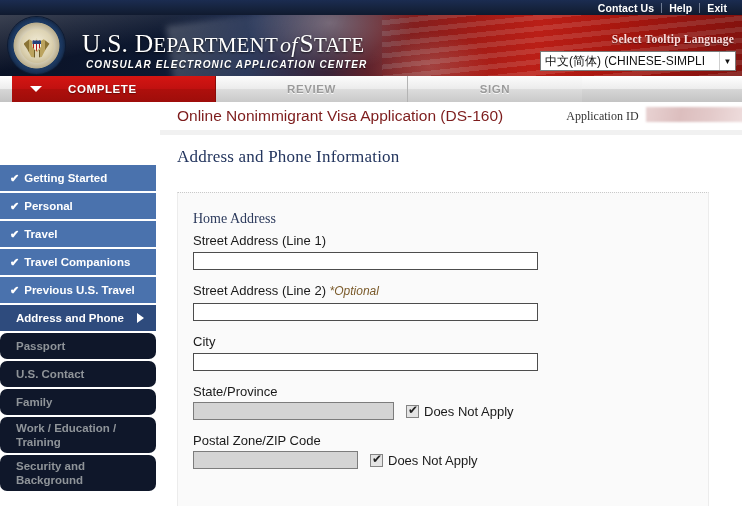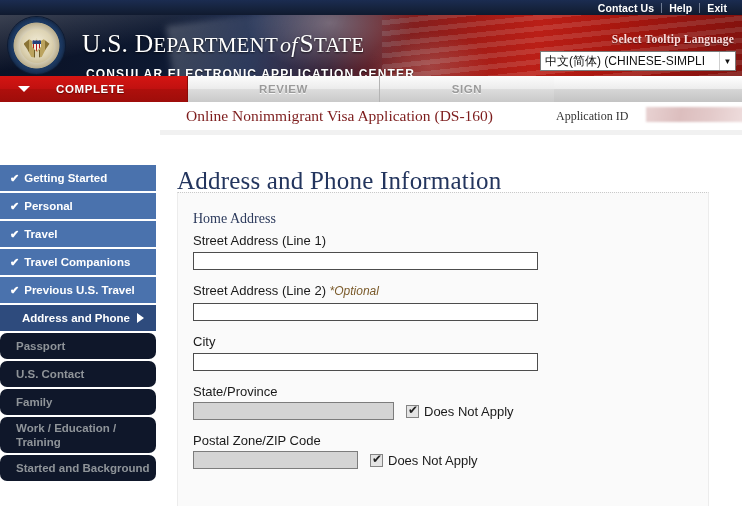--- a/index.html
+++ b/index.html
@@ -92,24 +92,25 @@
     position: absolute; left: 82px; top: 16px;
     font-family: "Liberation Serif", serif;
     color: #ffffff; font-size: 25.5px; line-height: 26px;
     letter-spacing: .2px;
     text-shadow: 0 1px 2px rgba(0,0,0,.7);
     white-space: nowrap;
   }
   .hdr-title .sc { font-size: 21px; }
   .hdr-title .of { font-style: italic; font-size: 22px; padding: 0 2px; }
   .hdr-sub {
-    position: absolute; left: 86px; top: 52px;
-    color: #ffffff; font-size: 12px; font-weight: bold;
+    position: absolute; left: 86px; top: 44px;
+    color: #ffffff; font-size: 10px; font-weight: bold;
     letter-spacing: 1.15px; white-space: nowrap;
     text-shadow: 0 1px 1px rgba(0,0,0,.7);
+    font-style: italic;
   }
 
   .lang-label {
     position: absolute; right: 8px; top: 18px;
     font-family: "Liberation Serif", serif;
     color: #fbdcdc; font-size: 11.5px; font-weight: bold;
     letter-spacing: .2px; white-space: nowrap;
     text-shadow: 0 1px 1px rgba(0,0,0,.45);
   }
   .lang-select {
@@ -149,71 +150,71 @@
     border-right: 1px solid #8a0b08;
     text-shadow: 0 1px 1px rgba(0,0,0,.4);
     justify-content: flex-start; padding-left: 56px;
   }
   .tab-caret {
     position: absolute; left: 18px; top: 50%; transform: translateY(-50%);
     width: 0; height: 0;
     border-left: 6px solid transparent; border-right: 6px solid transparent;
     border-top: 6px solid #ffffff;
   }
-  .t-complete { width: 188px; }
+  .t-complete { width: 204px; margin-left: 12px; }
   .t-photo    { width: 188px; }
   .t-review   { width: 192px; }
   .t-sign     { width: 174px; border-right: none; }
 
   
   .body-area { position: absolute; top: 102px; left: 0; width: 742px; height: 404px; background:#fff; }
 
   .titlebar {
     position: absolute; left: 160px; top: 0; width: 582px; height: 28px;
     display: flex; align-items: center;
   }
   .app-title {
-    font-family: Liberation Serif, serif;
+    font-family: Liberation Sans, sans-serif;
     font-size: 15.5px; color: #7d1c1c; white-space: nowrap;
-    margin-left: 26px;
+    margin-left: 17px;
   }
   .appid-label {
     font-family: "Liberation Serif", serif;
     font-size: 12px; color: #333; margin-left: 63px; white-space: nowrap;
   }
   .appid-redact {
     position: absolute; left: 486px; top: 5px; width: 100px; height: 15px;
     background: linear-gradient(100deg,#e8d2d2 0%, #dcbebe 35%, #e3caca 65%, #efdede 100%);
     filter: blur(1.2px);
   }
   .title-rule {
     position: absolute; left: 160px; top: 28px; width: 582px; height: 5px;
     background: #f1f1f1;
   }
 
   .page-heading {
     position: absolute; left: 177px; top: 45px;
     font-family: "Liberation Serif", serif;
-    font-size: 25px; color: #23355e; letter-spacing: .2px; margin-top: 20px;
+    font-size: 17px; color: #23355e; letter-spacing: .2px;
   }
 
   
   .sidenav { position: absolute; left: 0; top: 63px; width: 156px; }
   .nav-item {
     position: relative; width: 156px; min-height: 26px;
     display: flex; align-items: center;
     padding: 4px 6px 4px 10px;
     font-size: 11.5px; font-weight: bold;
     margin-bottom: 2px; cursor: pointer; line-height: 14px;
   }
   .nav-item.done { background: #4a72ad; color: #ffffff; }
   .nav-item.done .chk { margin-right: 5px; font-size: 11px; color:#ffffff; }
   .nav-item.current {
     background: #2e4b7d; color: #ffffff;
-    padding-left: 22px; font-weight: bold; text-align: right;
+    padding-left: 16px; font-weight: bold; text-align: right;
   }
   .nav-item.current .arr {
     position: absolute; right: 12px; top: 50%; transform: translateY(-50%);
     width: 0; height: 0;
     border-top: 5px solid transparent; border-bottom: 5px solid transparent;
     border-left: 7px solid #ffffff;
   }
   .nav-item.pending {
     background: #0f172a; color: #8f9499; padding-left: 16px; border-radius: 7px;
   }
@@ -353,21 +354,21 @@
       <div class="nav-item pending">
         <span>U.S. Contact</span>
       </div>
       <div class="nav-item pending">
         <span>Family</span>
       </div>
       <div class="nav-item pending">
         <span>Work / Education / Training</span>
       </div>
       <div class="nav-item pending">
-        <span>Started and Background</span>
+        <span>Security and Background</span>
       </div>
     </nav>
 
     <div class="panel">
       <div class="panel-pad">
 
         <div class="group-head">Home Address</div>
 
         <div class="field">
           <div class="field-label">Street Address (Line 1)</div>

